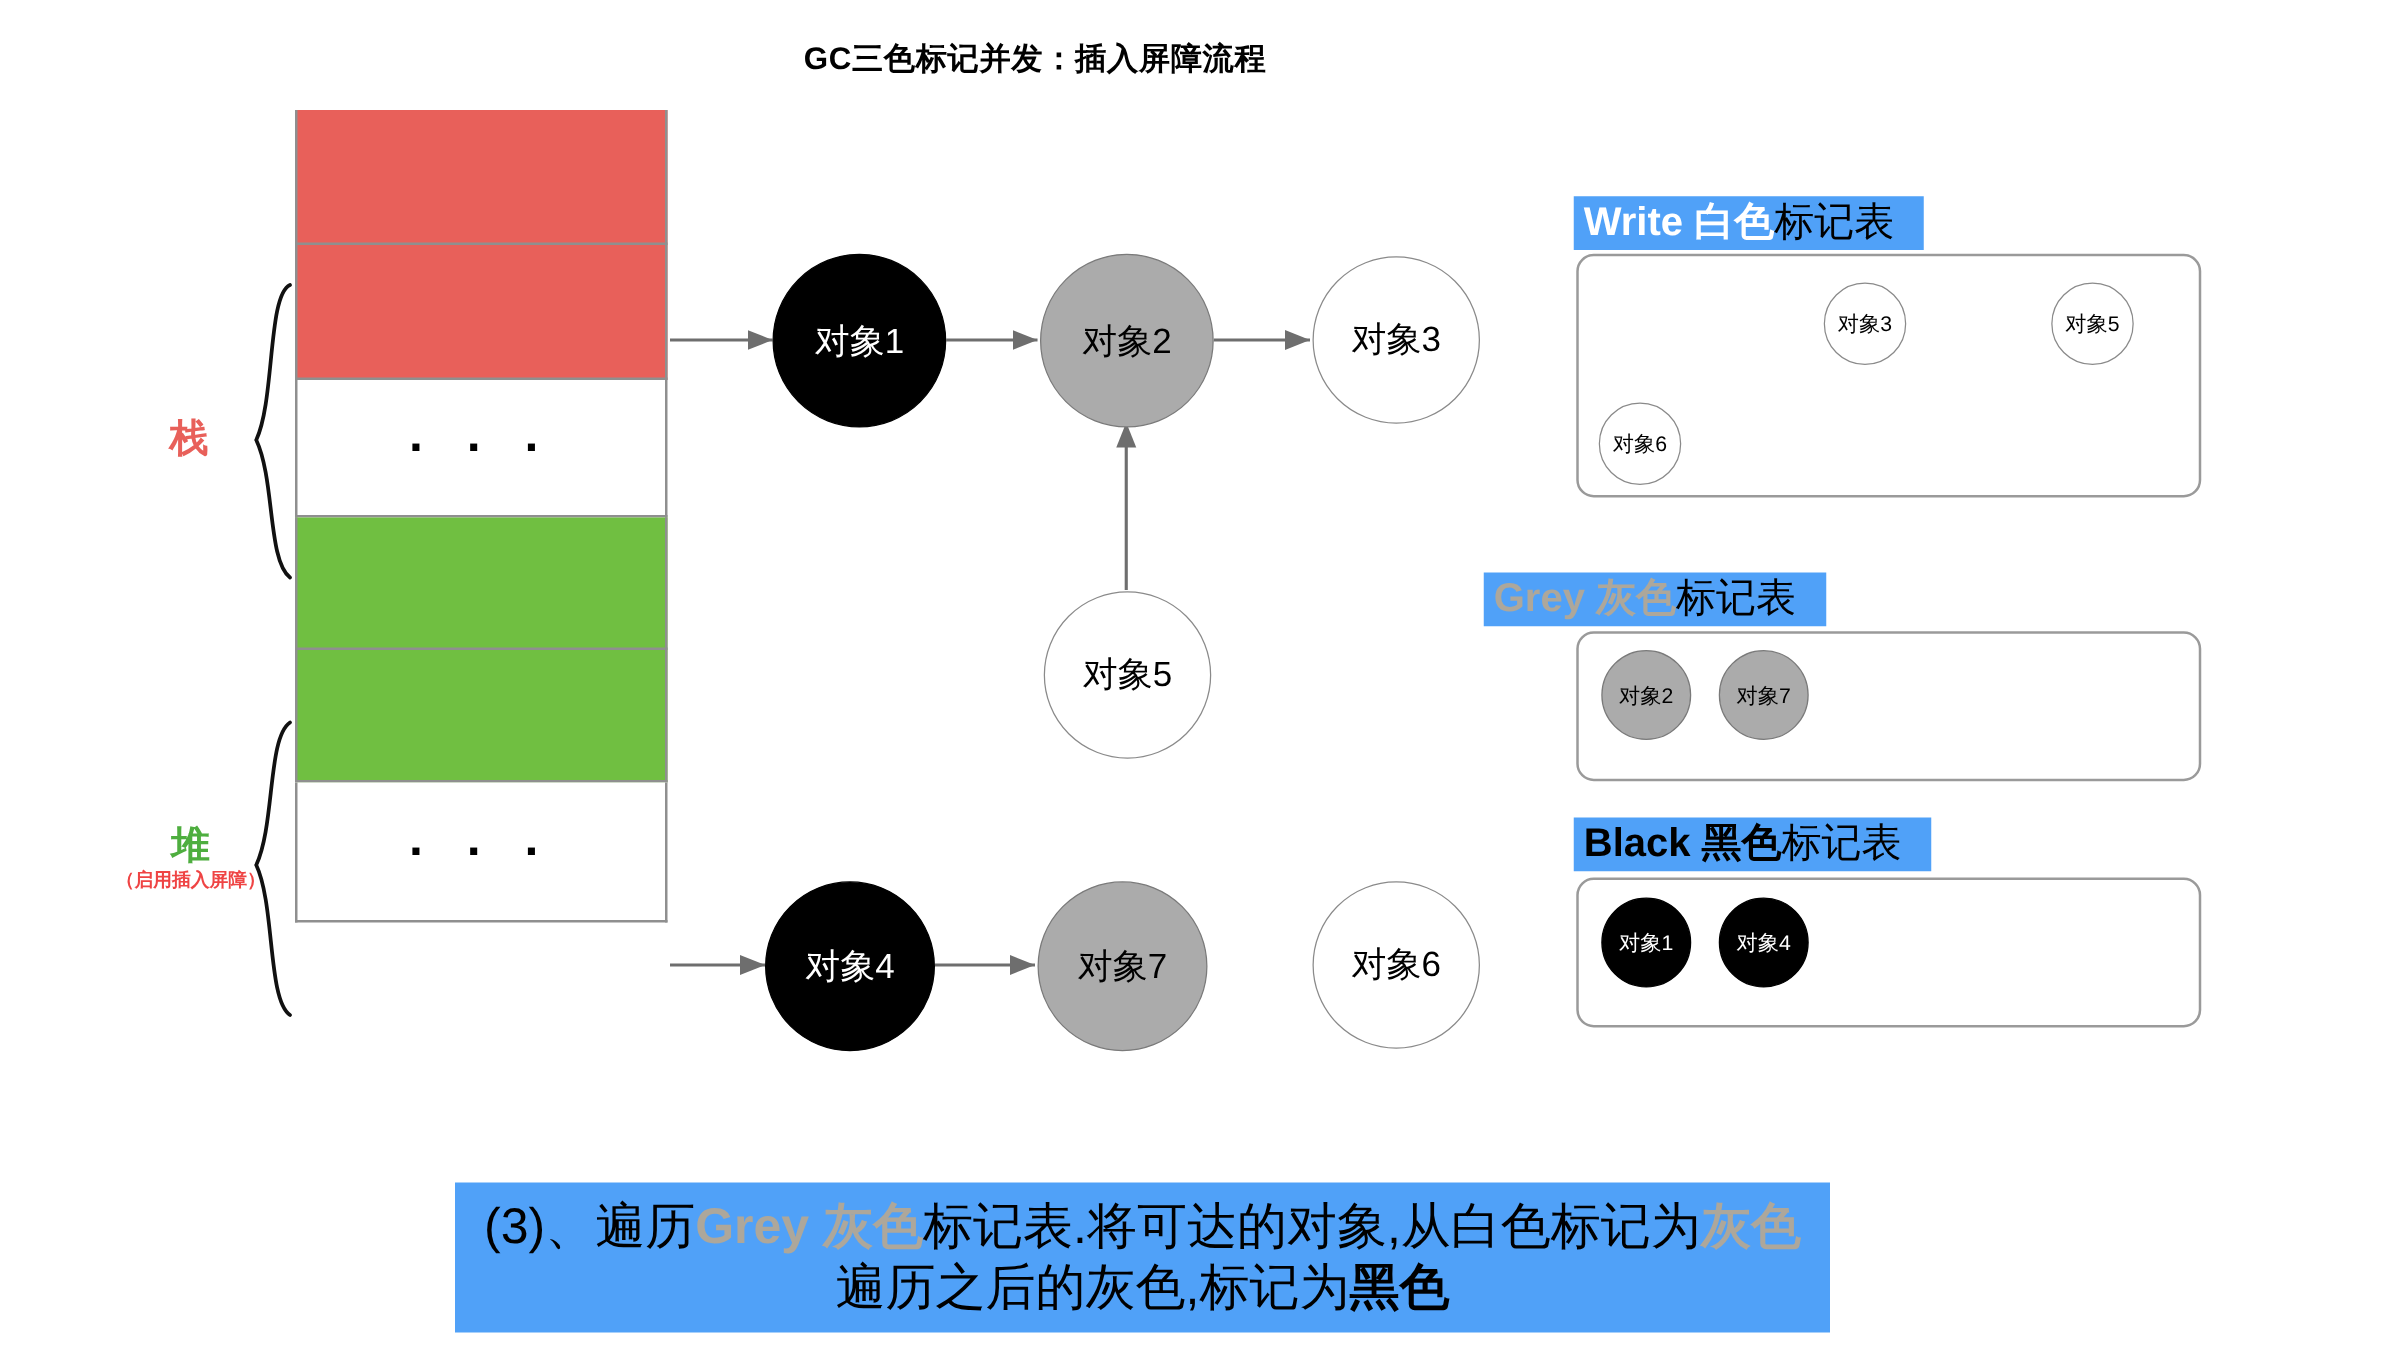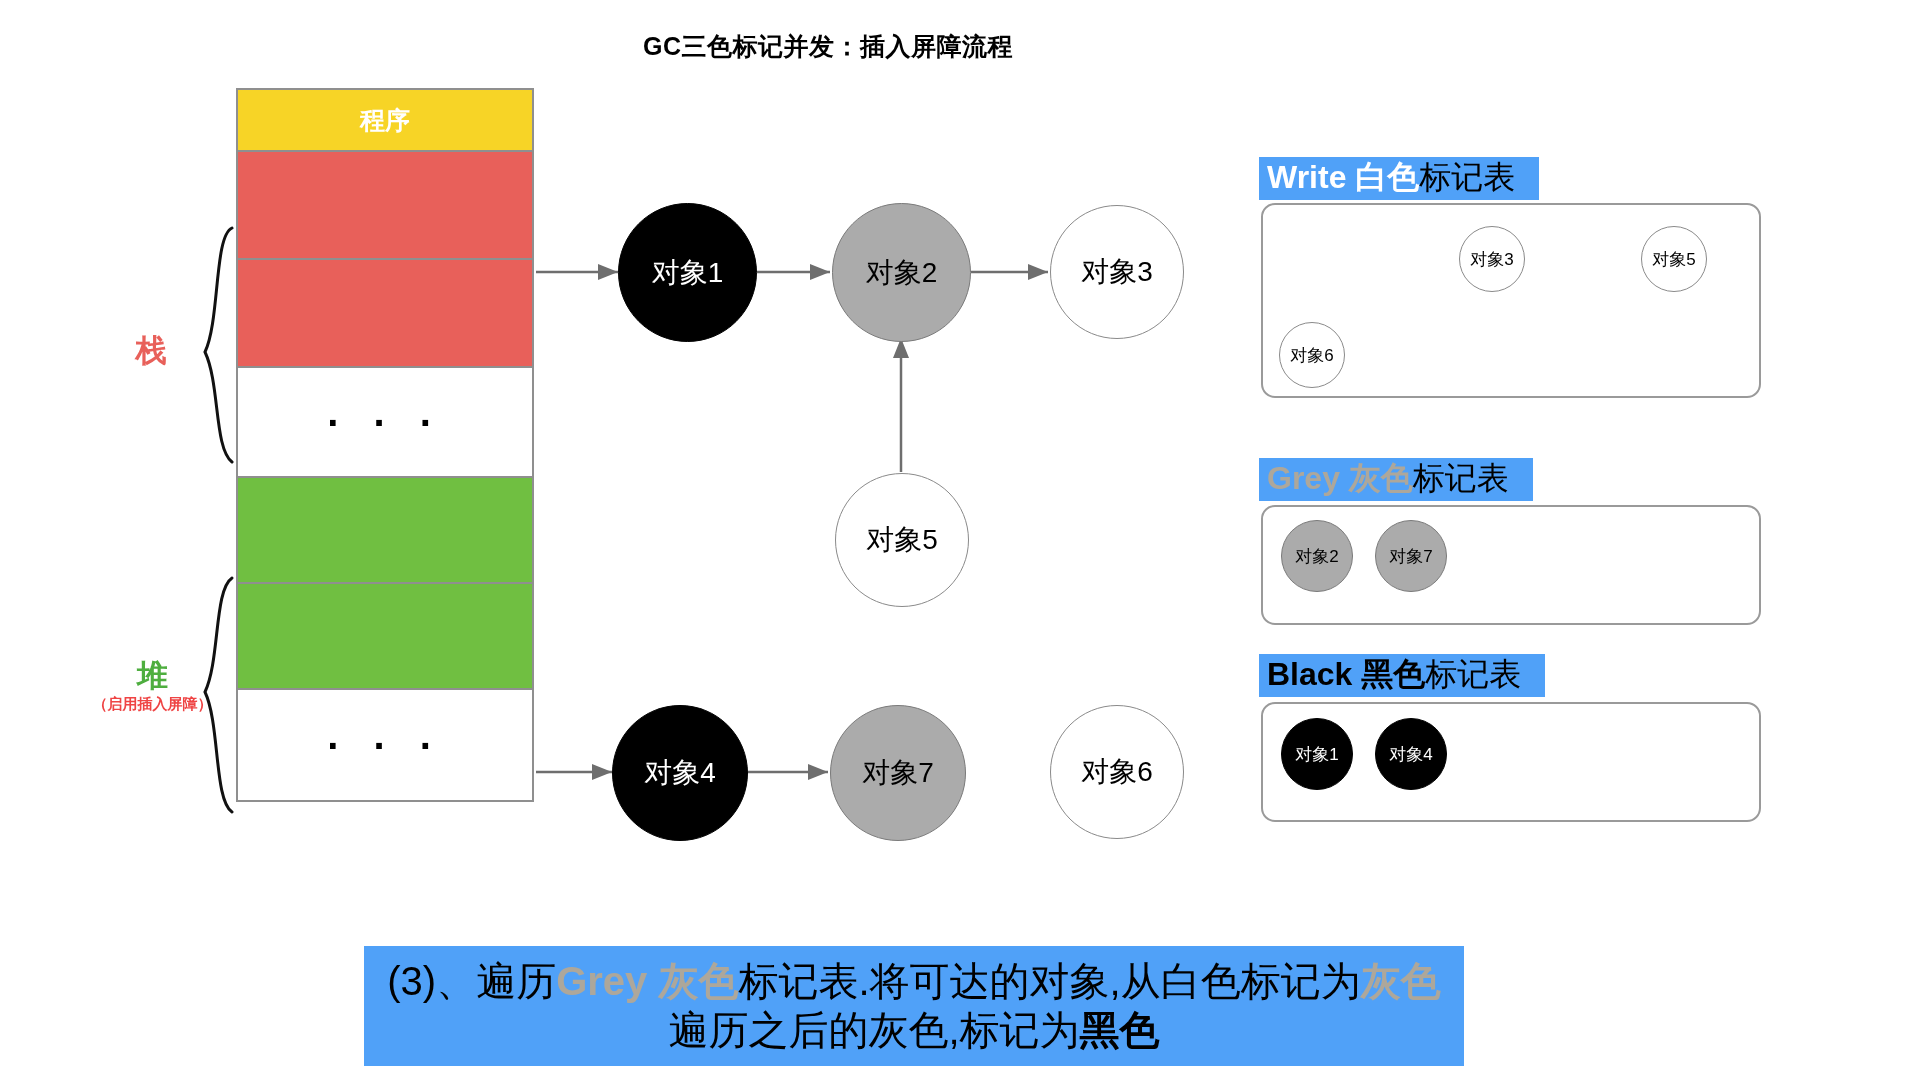--- a/index.html
+++ b/index.html
@@ -86,23 +86,20 @@
   .c-bold{font-weight:bold;}
 
   svg.overlay{position:absolute;left:0;top:0;width:1920px;height:1080px;pointer-events:none;}
 </style>
 </head>
 <body>
 
 <div class="abs" id="diagram-title">GC三色标记并发：插入屏障流程</div>
 
 <div class="abs" id="memory-column">
-  <div class="mem-row mem-program">
-    <span>程序</span>
-  </div>
   <div class="mem-row mem-red"></div>
   <div class="mem-row mem-red"></div>
   <div class="mem-row mem-white">
     <span class="ellipsis">. . .</span>
   </div>
   <div class="mem-row mem-green"></div>
   <div class="mem-row mem-green"></div>
   <div class="mem-row mem-white2">
     <span class="ellipsis">. . .</span>
   </div>
@@ -168,21 +165,21 @@
   <span>对象3</span>
 </div>
 <div class="chip chip-white" style="left:1641px;top:226px;width:66px;height:66px;">
   <span>对象5</span>
 </div>
 <div class="chip chip-white" style="left:1279px;top:322px;width:66px;height:66px;">
   <span>对象6</span>
 </div>
 
 <div class="table-box" style="left:1261px;top:505px;width:500px;height:120px;"></div>
-<div class="table-title" style="left:1259px;top:458px;">
+<div class="table-title" style="left:1187px;top:458px;">
   <span class="t-grey">Grey 灰色</span><span class="t-rest">标记表</span>
 </div>
 <div class="chip chip-grey" style="left:1281px;top:520px;width:72px;height:72px;">
   <span>对象2</span>
 </div>
 <div class="chip chip-grey" style="left:1375px;top:520px;width:72px;height:72px;">
   <span>对象7</span>
 </div>
 
 <div class="table-box" style="left:1261px;top:702px;width:500px;height:120px;"></div>

